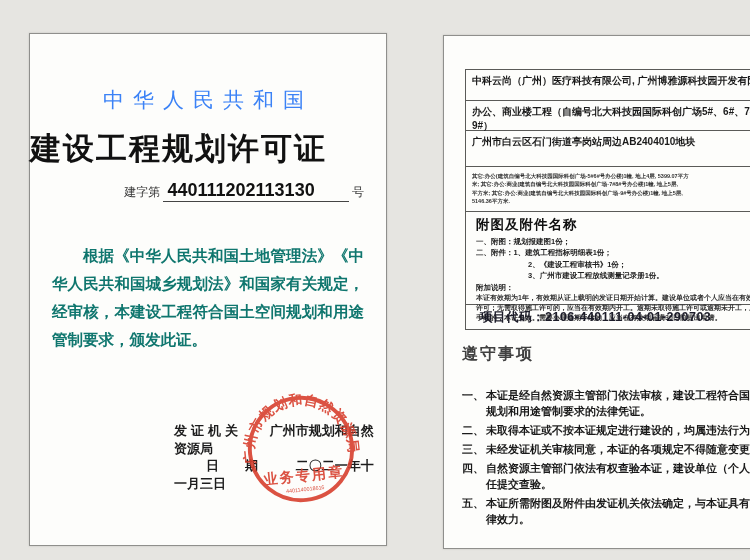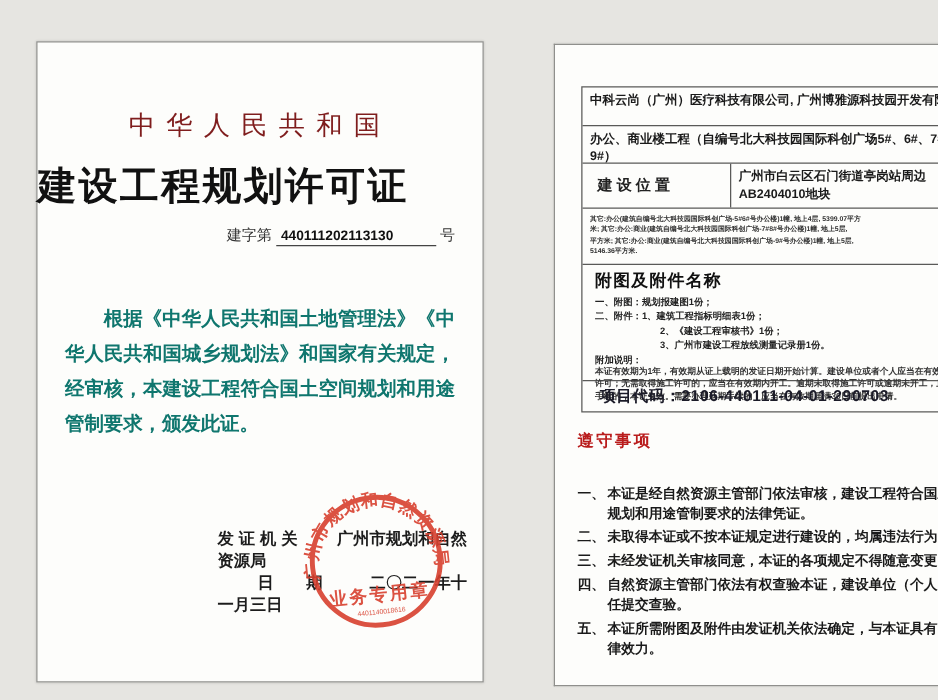--- a/index.html
+++ b/index.html
@@ -2,25 +2,25 @@
 <html><head>
 <meta charset="utf-8">
 <style>
   html,body{margin:0;padding:0;width:750px;height:560px;overflow:hidden;
     background:#e6e5e1;font-family:"Liberation Sans",sans-serif;color:#1c1c1c;}
   .page{position:absolute;background:#fdfdfb;border:1px solid #8f8f8c;
     box-shadow:0 0 2px rgba(0,0,0,.15);}
   
   #left-page{left:29px;top:33px;width:356px;height:511px;}
   .country{position:absolute;top:52px;left:0;right:0;text-align:center;
-    font-family:"Liberation Serif",serif;font-size:21px;letter-spacing:9px;color:#7f1d1d;}
+    font-family:"Liberation Serif",serif;font-size:21px;letter-spacing:9px;color:#3b82f6;}
   .cert-title{position:absolute;top:94px;left:0;right:0;text-align:left;
     font-size:31px;font-weight:bold;letter-spacing:2px;color:#111;}
   .permit-no{position:absolute;top:146px;right:22px;font-size:12px;color:#333;}
-  .permit-no b{font-size:11px;border-bottom:1.5px solid #444;padding:0 34px 1px 4px;color:#111;}
+  .permit-no b{font-size:18px;border-bottom:1.5px solid #444;padding:0 34px 1px 4px;color:#111;}
   .doc-ref{position:absolute;top:169px;right:20px;font-size:12px;font-weight:bold;color:#222;}
   .body-par{position:absolute;top:208px;left:22px;width:312px;font-size:15.5px;
     font-weight:600;line-height:1.8;text-indent:2em;text-align:justify;color:#0f766e;}
   .issuer-line{position:absolute;top:388px;left:144px;font-size:13px;font-weight:bold;}
   .issuer-line .lbl{letter-spacing:4px;margin-right:24px;}
   .date-line{position:absolute;top:423px;left:144px;font-size:13px;font-weight:bold;}
   .date-line .lbl{letter-spacing:26px;margin-right:8px;margin-left:32px;}
   .seal{position:absolute;left:212px;top:356px;width:118px;height:118px;
     opacity:.9;transform:rotate(-6deg);}
   
@@ -34,22 +34,22 @@
   .tvalue.tiny{font-size:5.5px;line-height:1.5;font-weight:bold;color:#333;padding-top:5px;}
   .r1{height:30px;} .r2{height:29px;} .r3{height:35px;} .r4{height:44px;}
   .attach-cell{display:block;height:88px;border-bottom:1px solid #5a5a58;padding:4px 8px 0 10px;}
   .attach-h{font-size:13.5px;font-weight:bold;letter-spacing:1px;color:#111;margin-bottom:2px;}
   .attach-lines{font-size:7.5px;font-weight:bold;line-height:1.5;color:#222;}
   .attach-lines .ind{padding-left:52px;}
   .attach-note-label{font-size:7.5px;font-weight:bold;margin-top:2px;}
   .attach-note{font-size:7px;font-weight:bold;line-height:1.45;width:320px;color:#333;}
   .code-row{height:24px;display:flex;align-items:center;padding-left:14px;
     font-size:12.5px;font-weight:bold;color:#1b1b28;letter-spacing:.5px;}
-  .notice-h{position:absolute;left:18px;top:308px;font-size:13px;font-weight:bold;
-    letter-spacing:2px;color:#b91c1c;text-align:center;}
+  .notice-h{position:absolute;left:18px;top:308px;font-size:16px;font-weight:bold;
+    letter-spacing:2px;color:#404040;text-align:center;}
   .notice-list{position:absolute;left:18px;top:352px;width:330px;font-size:11px;
     font-weight:600;color:#1a1a1a;}
   .nitem{display:flex;margin-bottom:3px;line-height:1.45;}
   .nnum{flex:0 0 24px;}
   .ntext{width:310px;}
 </style>
 </head>
 <body>
 
 <div class="page" id="left-page">
@@ -85,21 +85,20 @@
 
     <div class="trow r1">
       <div class="tvalue">中科云尚（广州）医疗科技有限公司, 广州博雅源科技园开发有限公司</div>
     </div>
 
     <div class="trow r2">
       <div class="tvalue">办公、商业楼工程（自编号北大科技园国际科创广场5#、6#、7#、8#、9#）</div>
     </div>
 
     <div class="trow r3">
-      <div class="tlabel">建 设 位 置</div>
       <div class="tvalue">广州市白云区石门街道亭岗站周边AB2404010地块</div>
     </div>
 
     <div class="trow r4">
       <div class="tvalue tiny">
         <div>其它:办公(建筑自编号北大科技园国际科创广场-5#6#号办公楼)1幢, 地上4层, 5399.07平方</div>
         <div>米; 其它:办公:商业(建筑自编号北大科技园国际科创广场-7#8#号办公楼)1幢, 地上5层,</div>
         <div>平方米; 其它:办公:商业(建筑自编号北大科技园国际科创广场-9#号办公楼)1幢, 地上5层,</div>
         <div>5146.36平方米.</div>
       </div>

